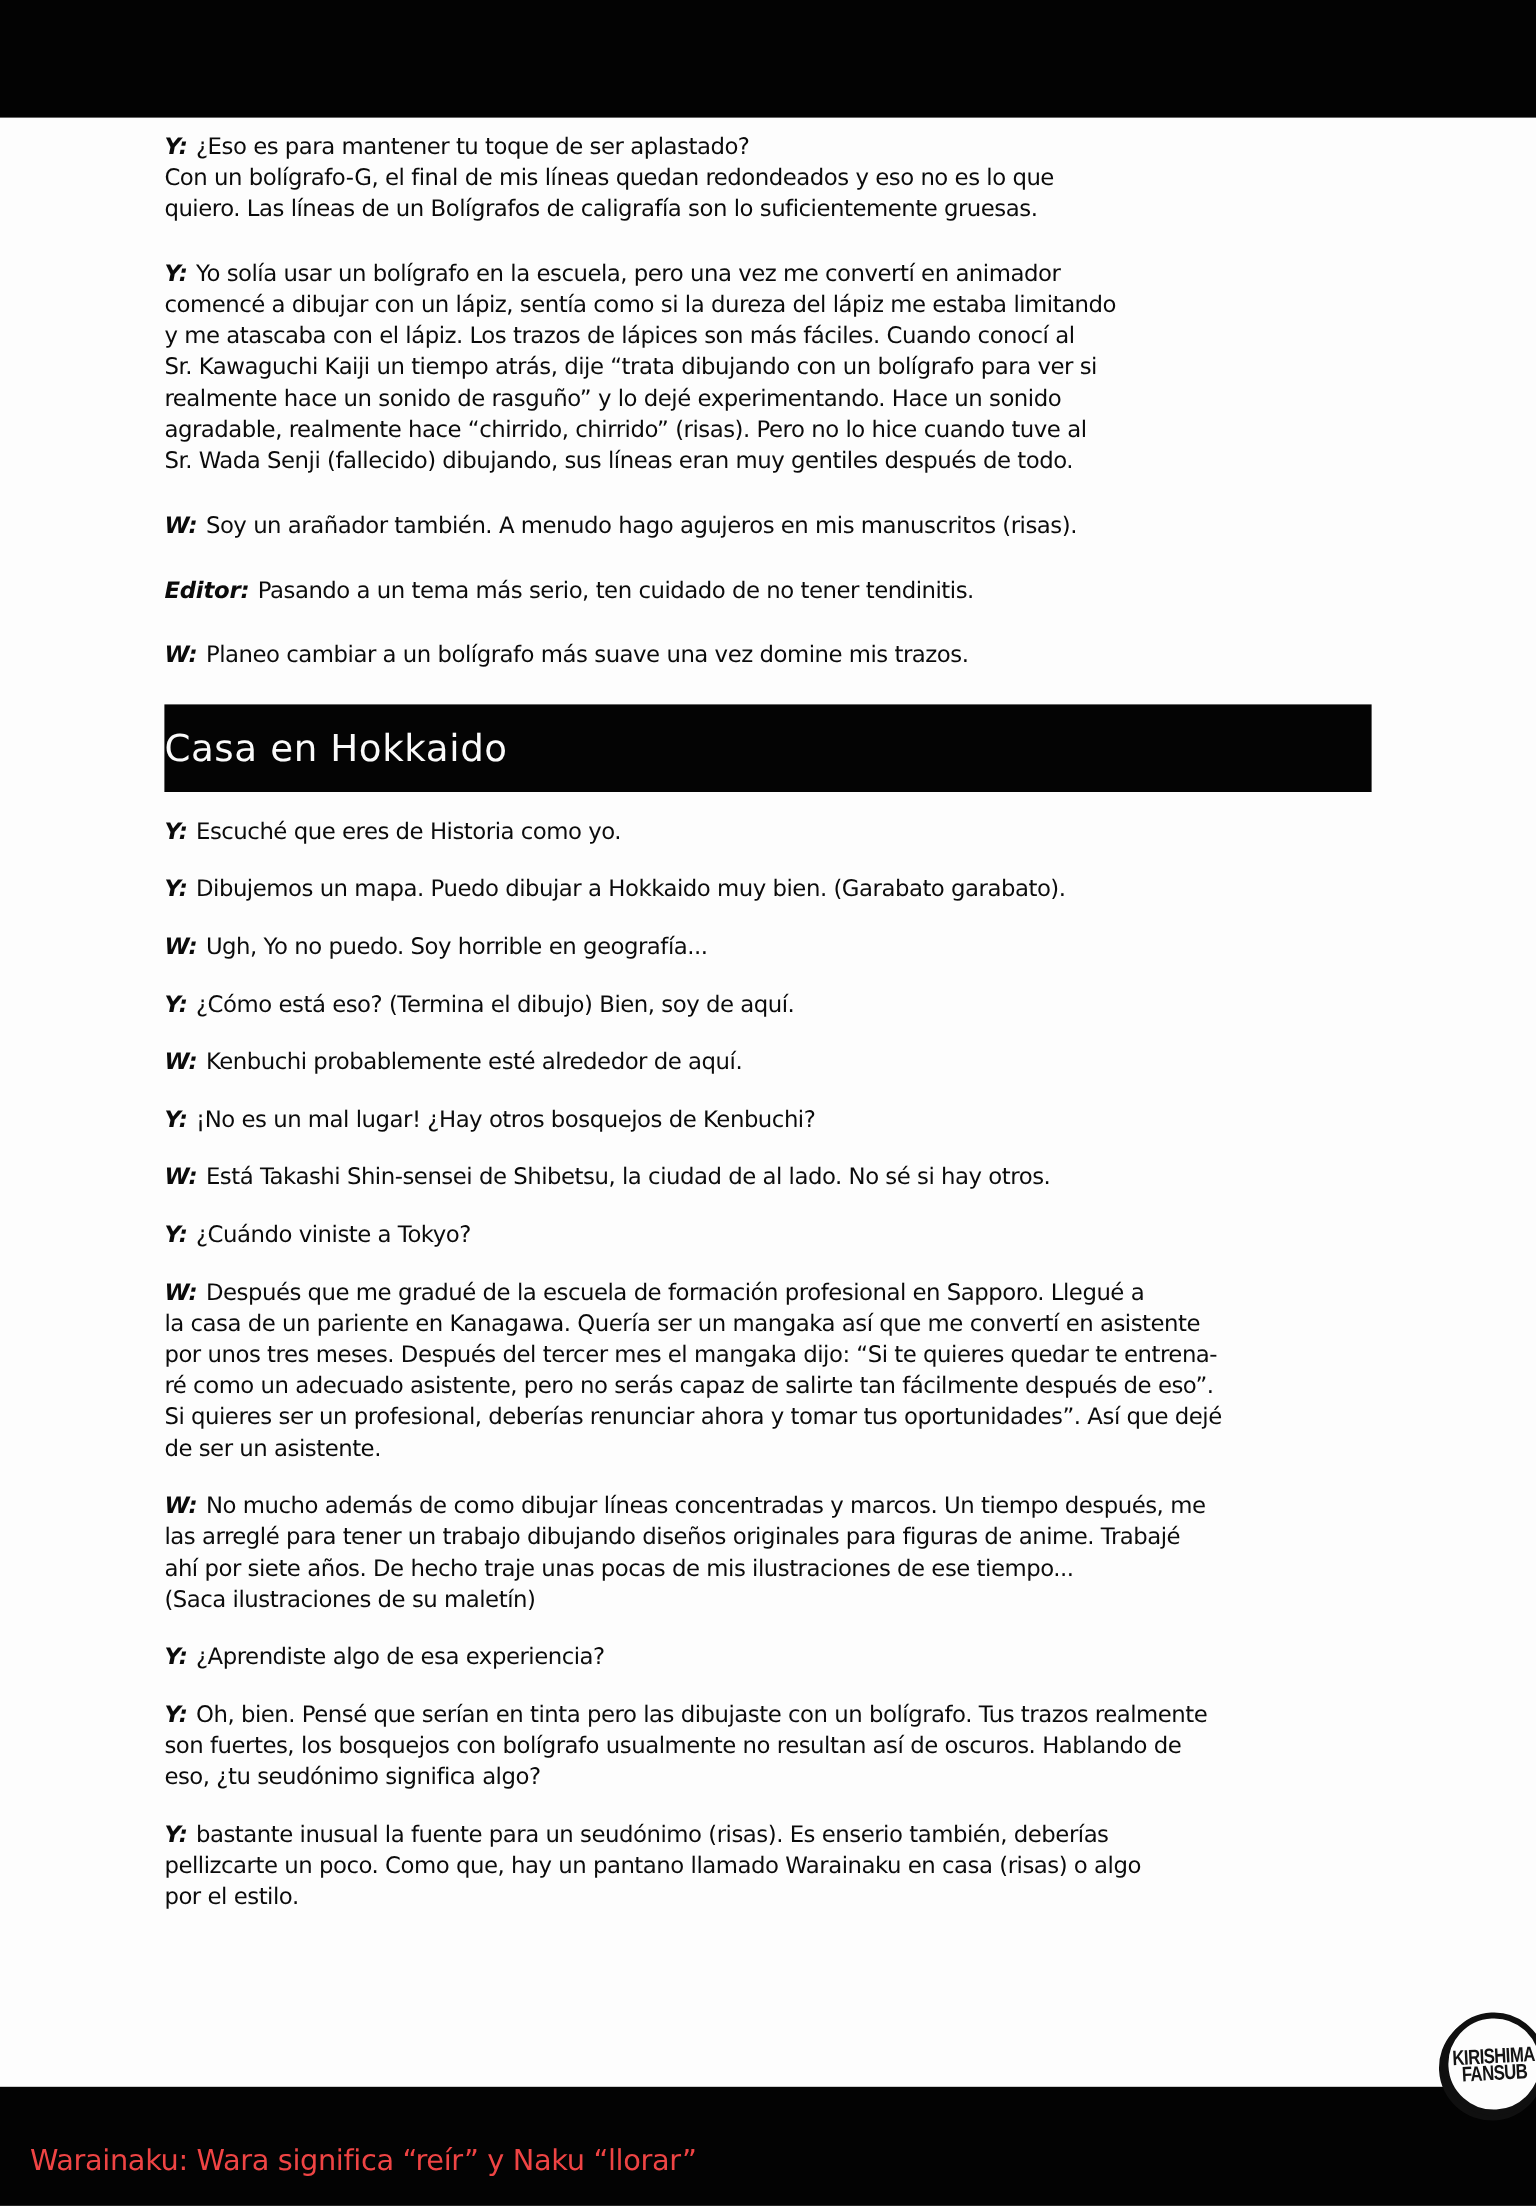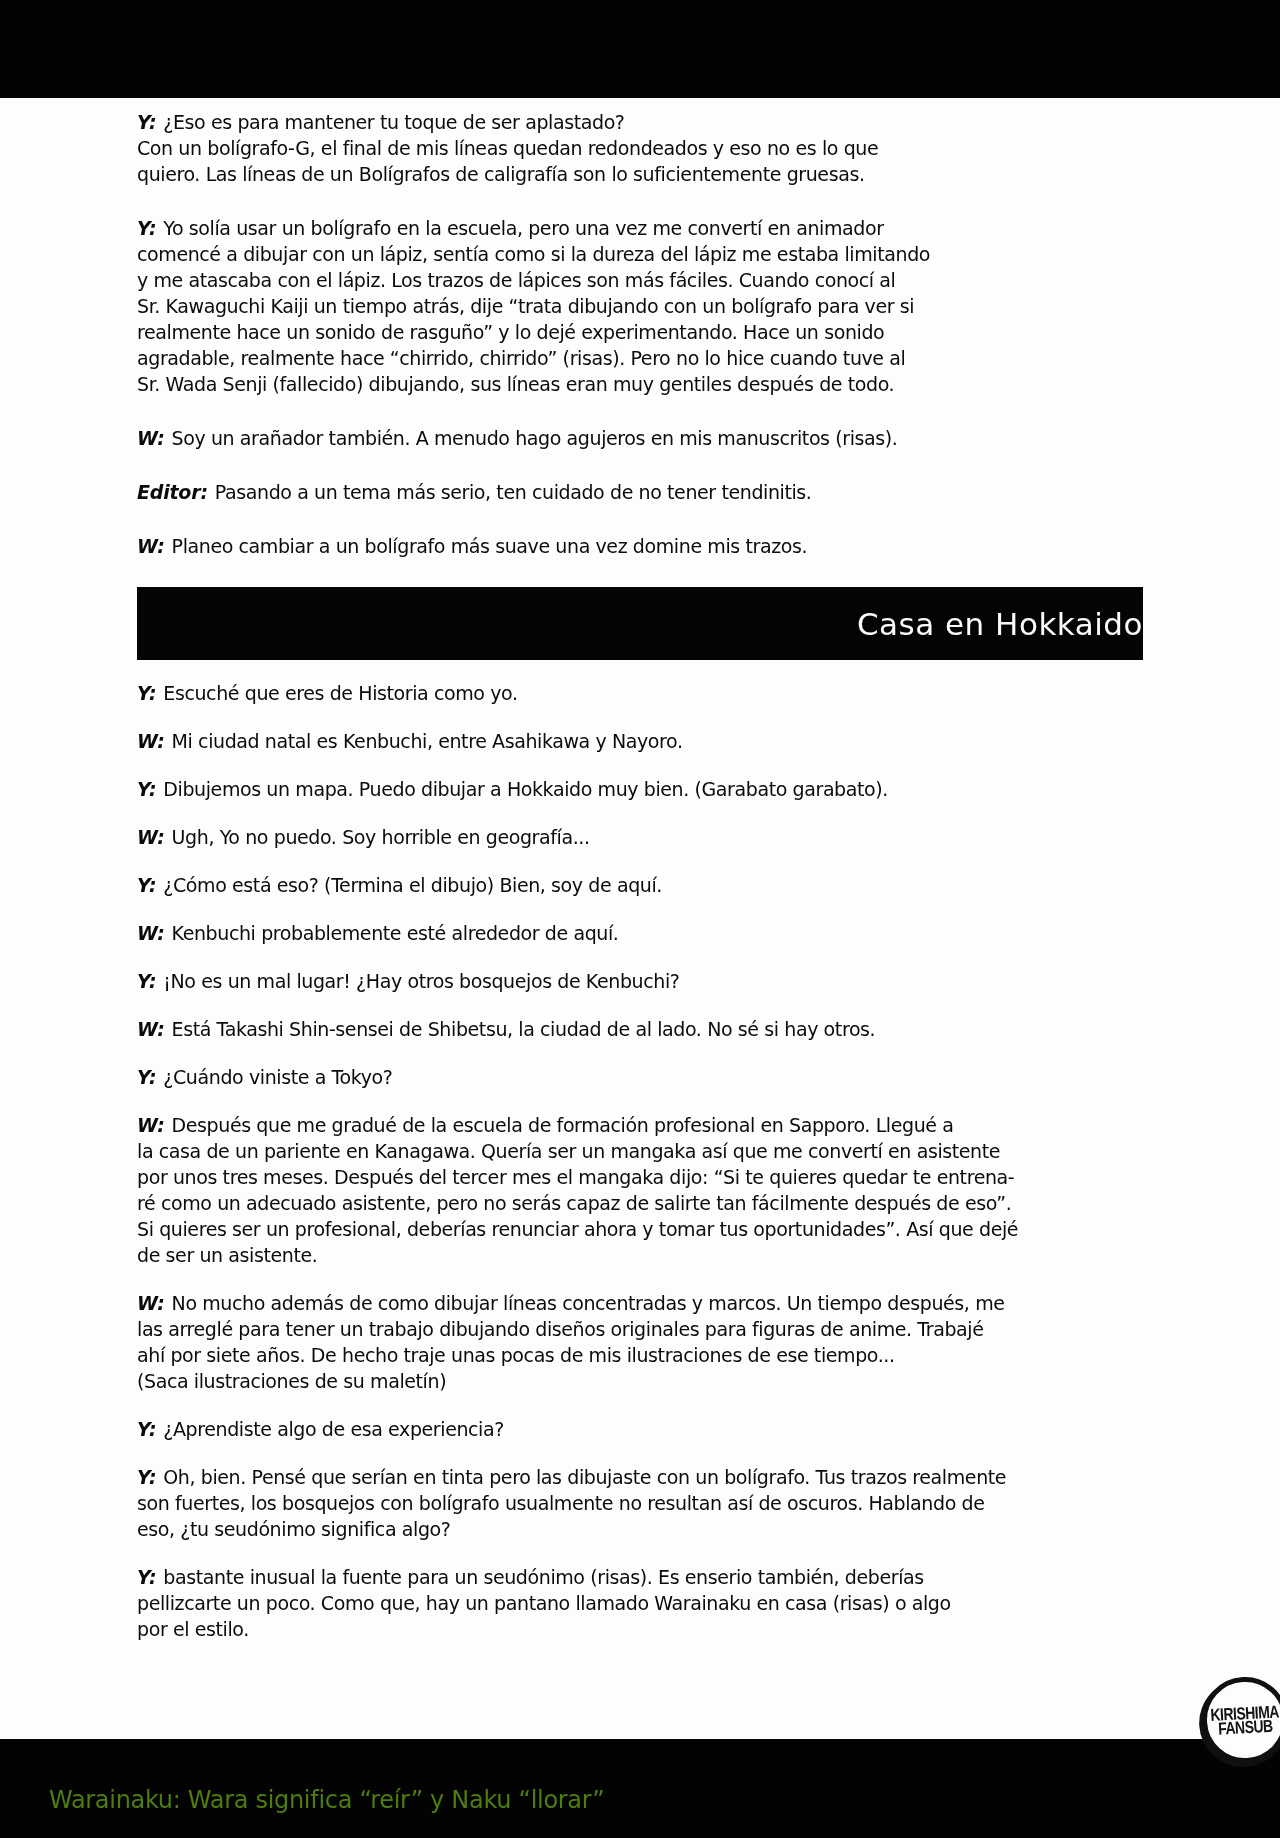--- a/index.html
+++ b/index.html
@@ -41,37 +41,36 @@
   }
   .ptext { white-space: pre-line; }
 
   .band {
     margin: 0 0 20px 0;
     width: 1006px;
     height: 73px;
     background: #040404;
     display: flex;
     align-items: center;
-    justify-content: flex-end;
+    justify-content: flex-start;
   }
   .band-title {
     color: #fafafa;
     font-size: 31px;
     letter-spacing: 0.5px;
   }
 
   .footer-note {
     position: absolute;
     left: 25px;
     top: 1786px;
-    color: #4d7c0f;
+    color: #ef4444;
     font-size: 24px;
     letter-spacing: -0.3px;
     white-space: nowrap;
-    margin-left: 24px;
   }
 
   
   .stamp {
     position: absolute;
     left: 1202px;
     top: 1677px;
     width: 76px;
     height: 76px;
     background: #fdfdfd;
@@ -118,21 +117,20 @@
         <p><span class="speaker">Editor:</span><span class="ptext">Pasando a un tema más serio, ten cuidado de no tener tendinitis.</span></p>
         <p><span class="speaker">W:</span><span class="ptext">Planeo cambiar a un bolígrafo más suave una vez domine mis trazos.</span></p>
       </div>
 
       <div class="band">
         <span class="band-title">Casa en Hokkaido</span>
       </div>
 
       <div class="sec2">
         <p><span class="speaker">Y:</span><span class="ptext">Escuché que eres de Historia como yo.</span></p>
-        <p><span class="speaker">W:</span><span class="ptext">Mi ciudad natal es Kenbuchi, entre Asahikawa y Nayoro.</span></p>
         <p><span class="speaker">Y:</span><span class="ptext">Dibujemos un mapa. Puedo dibujar a Hokkaido muy bien. (Garabato garabato).</span></p>
         <p><span class="speaker">W:</span><span class="ptext">Ugh, Yo no puedo. Soy horrible en geografía...</span></p>
         <p><span class="speaker">Y:</span><span class="ptext">¿Cómo está eso? (Termina el dibujo) Bien, soy de aquí.</span></p>
         <p><span class="speaker">W:</span><span class="ptext">Kenbuchi probablemente esté alrededor de aquí.</span></p>
         <p><span class="speaker">Y:</span><span class="ptext">¡No es un mal lugar! ¿Hay otros bosquejos de Kenbuchi?</span></p>
         <p><span class="speaker">W:</span><span class="ptext">Está Takashi Shin-sensei de Shibetsu, la ciudad de al lado. No sé si hay otros.</span></p>
         <p><span class="speaker">Y:</span><span class="ptext">¿Cuándo viniste a Tokyo?</span></p>
         <p><span class="speaker">W:</span><span class="ptext">Después que me gradué de la escuela de formación profesional en Sapporo. Llegué a
 la casa de un pariente en Kanagawa. Quería ser un mangaka así que me convertí en asistente
 por unos tres meses. Después del tercer mes el mangaka dijo: “Si te quieres quedar te entrena-

